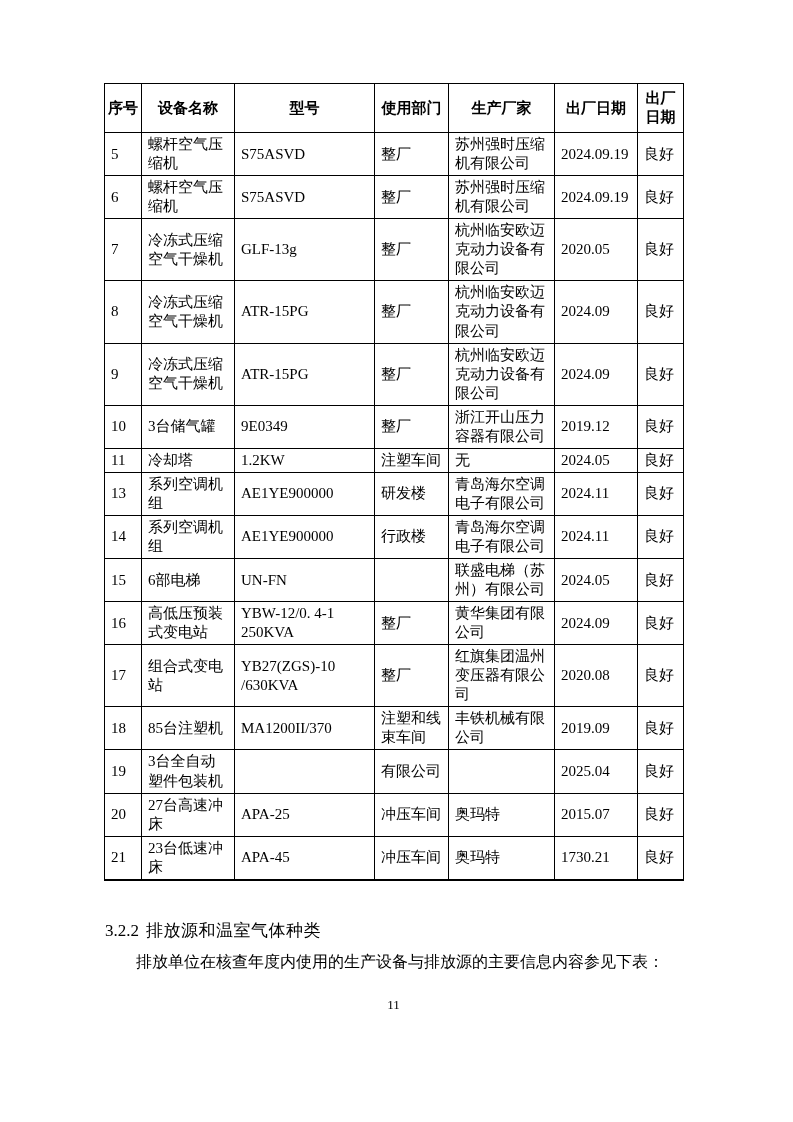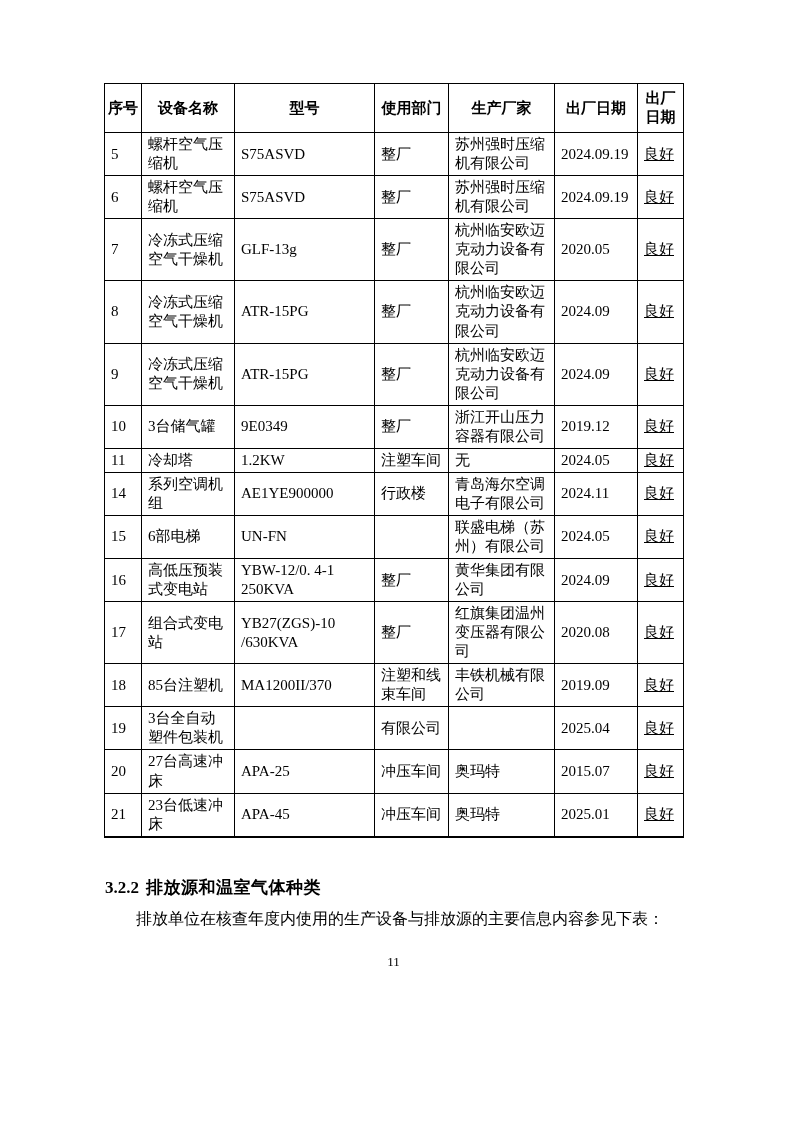--- a/index.html
+++ b/index.html
@@ -39,25 +39,25 @@
     text-align: center;
     padding: 5px 2px;
   }
   table.equip-table td {
     text-align: left;
     padding: 2px 6px;
   }
   td.col-0 { padding: 2px 5px; }
   td.col-1 { padding: 2px 5px; }
   td.col-3 { padding: 2px 5px; }
-  td.col-6 { padding: 2px 6px; text-decoration: underline; }
+  td.col-6 { padding: 2px 6px; }
   .section-heading {
     margin: 38px 0 0 1px;
     font-size: 17px;
-    font-weight: bold;
+    font-weight: normal;
     letter-spacing: 0.5px;
   }
   .section-heading .heading-num { margin-right: 7px; letter-spacing: 0; }
   .body-paragraph {
     width: 579px;
     margin: 8px 0 0 0;
     font-size: 16px;
     line-height: 1.45;
     text-indent: 2em;
   }
@@ -152,20 +152,29 @@
         <tr>
           <td class="col-0">11</td>
           <td class="col-1">冷却塔</td>
           <td class="col-2">1.2KW</td>
           <td class="col-3">注塑车间</td>
           <td class="col-4">无</td>
           <td class="col-5">2024.05</td>
           <td class="col-6">良好</td>
         </tr>
         <tr>
+          <td class="col-0">13</td>
+          <td class="col-1">系列空调机组</td>
+          <td class="col-2">AE1YE900000</td>
+          <td class="col-3">研发楼</td>
+          <td class="col-4">青岛海尔空调电子有限公司</td>
+          <td class="col-5">2024.11</td>
+          <td class="col-6">良好</td>
+        </tr>
+        <tr>
           <td class="col-0">14</td>
           <td class="col-1">系列空调机组</td>
           <td class="col-2">AE1YE900000</td>
           <td class="col-3">行政楼</td>
           <td class="col-4">青岛海尔空调电子有限公司</td>
           <td class="col-5">2024.11</td>
           <td class="col-6">良好</td>
         </tr>
         <tr>
           <td class="col-0">15</td>
@@ -220,21 +229,21 @@
           <td class="col-4">奥玛特</td>
           <td class="col-5">2015.07</td>
           <td class="col-6">良好</td>
         </tr>
         <tr>
           <td class="col-0">21</td>
           <td class="col-1">23台低速冲床</td>
           <td class="col-2">APA-45</td>
           <td class="col-3">冲压车间</td>
           <td class="col-4">奥玛特</td>
-          <td class="col-5">2025.01</td>
+          <td class="col-5">1730.21</td>
           <td class="col-6">良好</td>
         </tr>
       </tbody>
   </table>
 
   <h2 class="section-heading"><span class="heading-num">3.2.2</span><span>排放源和温室气体种类</span></h2>
 
   <p class="body-paragraph">排放单位在核查年度内使用的生产设备与排放源的主要信息内容参见下表：</p>
 
   <div class="page-number">11</div>

